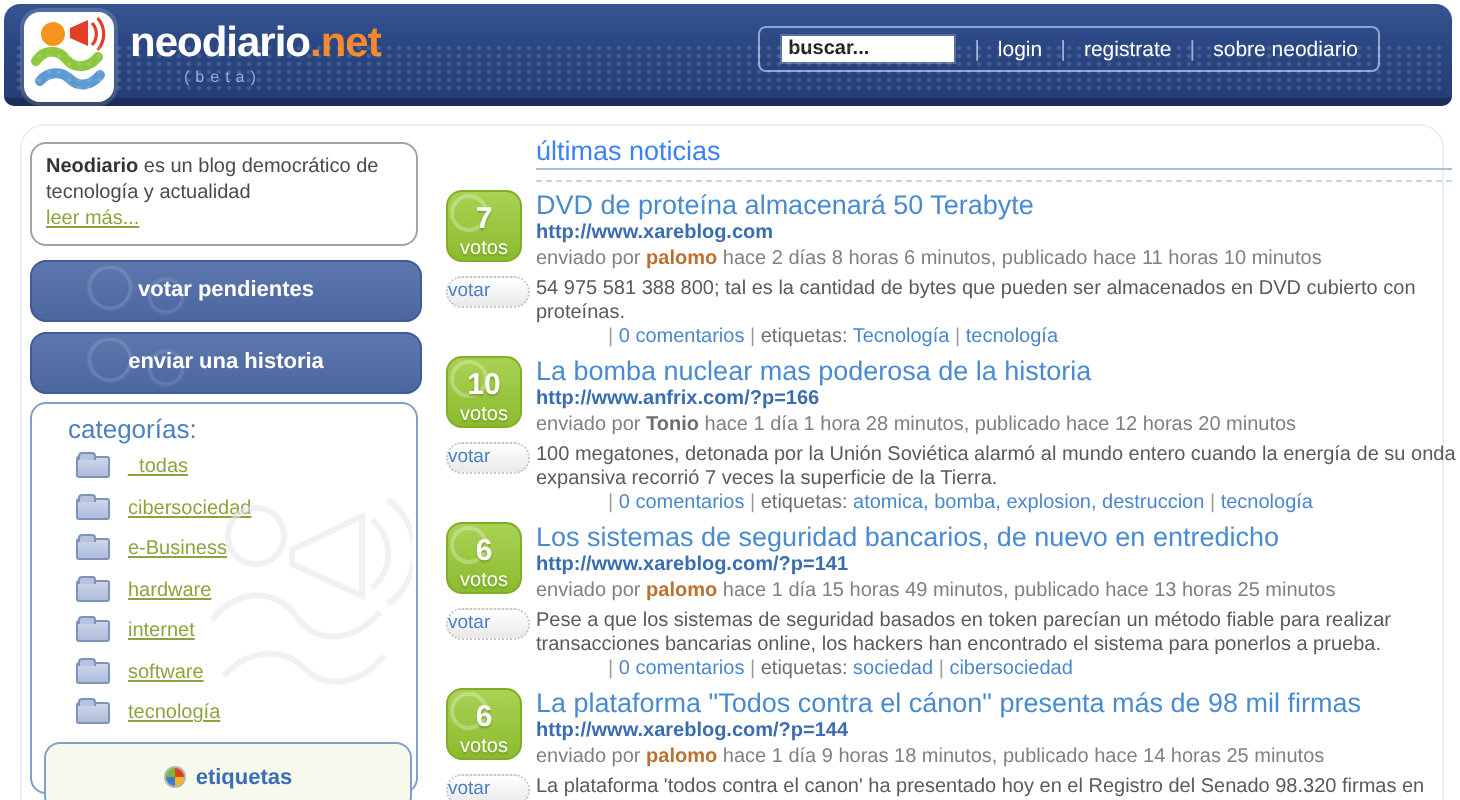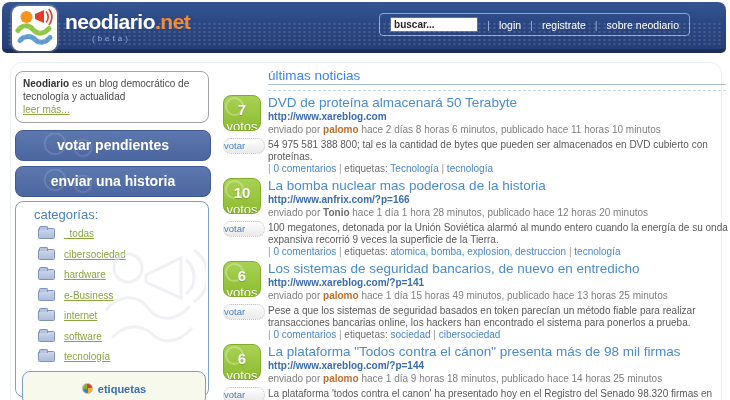--- a/index.html
+++ b/index.html
@@ -36,21 +36,21 @@
 
   
   .about-box { position:absolute; left:15px; top:71px; width:194px;
     border:1px solid #a3a3a3; border-radius:8px; background:#fff;
     padding:5px 7px 6px; font-size:10px; color:#4a4a4a; line-height:1.3; }
   .about-box b { color:#333; }
   .olive-link { color:#8aa53f; text-decoration:underline; cursor:pointer; }
   .side-btn { position:absolute; left:15px; width:196px; height:31px;
     background:linear-gradient(180deg,#5d78ae 0%,#4c66a0 100%);
     border:1px solid #40579&#59; border:1px solid #405a96; border-radius:8px;
-    color:#fff; font-size:14px; font-weight:bold; text-align:center;
+    color:#fff; font-size:11px; font-weight:bold; text-align:center;
     line-height:29px; cursor:pointer; overflow:hidden; }
   .side-btn::before { content:""; position:absolute; left:18px; top:2px; width:70px; height:27px;
     background:
       radial-gradient(circle at 30% 40%, transparent 9px, rgba(255,255,255,.16) 10px, transparent 12px),
       radial-gradient(circle at 70% 55%, transparent 7px, rgba(255,255,255,.14) 8px, transparent 10px);
   }
   .btn-vote-pending { top:130px; }
   .btn-send-story { top:166px; }
   .cats-box { position:absolute; left:15px; top:201px; width:194px; height:196px;
     border:1px solid #7e9ecb; border-radius:8px; background:#fff; padding:5px 0 0 18px;
@@ -80,33 +80,33 @@
   .news-list { position:absolute; left:223px; top:95px; width:505px; }
   .news-item { display:flex; margin-bottom:3px; }
   .item-left { width:45px; flex-shrink:0; }
   .vote-badge { width:38px; height:36px; border-radius:8px; position:relative; overflow:hidden;
     background:linear-gradient(180deg,#a9d254 0%,#8cbb2f 100%); border:1px solid #82ad28;
     color:#fff; text-align:center; }
   .vote-badge::before { content:""; position:absolute; left:1px; top:1px; width:15px; height:15px;
     border:2px solid rgba(255,255,255,.28); border-radius:50%; }
   .vote-num { font-size:15px; font-weight:bold; line-height:1; padding-top:6px;
     text-shadow:0 1px 1px rgba(90,120,20,.5); position:relative; }
-  .vote-unit { font-size:13px; margin-top:2px; position:relative;
+  .vote-unit { font-size:10px; margin-top:2px; position:relative;
     text-shadow:0 1px 1px rgba(90,120,20,.5); }
   .vote-btn { width:42px; margin-top:7px; padding:1px 0 2px; font-size:9.5px; color:#4a7fc1;
     background:linear-gradient(180deg,#ffffff,#e9e9e9); border:1px dotted #c6c6c6;
     border-radius:8px; text-align:left; cursor:pointer; }
   .item-body { flex:1; min-width:0; }
   .news-title { font-size:13.5px; color:#4a8bd0; line-height:1.12; margin-bottom:1px;
     cursor:pointer; }
   .news-url { font-size:10px; font-weight:bold; color:#3a6cb0; line-height:1.15; cursor:pointer; }
   .news-meta { font-size:10px; color:#808080; line-height:1.15; margin-top:1px; }
   .news-meta b { font-weight:bold; }
   .news-desc { font-size:10px; color:#5a5a5a; line-height:1.2; margin-top:4px; }
-  .tagline { font-size:10px; color:#707070; line-height:1.2; }
+  .tagline { font-size:10px; color:#707070; line-height:1.2;margin-left:36px; }
   .tagline::before { content:"| "; color:#9a9a9a; }
   .tl-sep::before { content:" | "; color:#9a9a9a; }
   .tl-link { color:#4a87cc; cursor:pointer; }
 </style>
 </head>
 <body>
 
 <div class="page">
 
   <div class="header">
@@ -158,25 +158,25 @@
     <div class="cat-row">
       <span class="folder"></span>
       <a class="cat-link">_todas</a>
     </div>
     <div class="cat-row">
       <span class="folder"></span>
       <a class="cat-link">cibersociedad</a>
     </div>
     <div class="cat-row">
       <span class="folder"></span>
+      <a class="cat-link">e-Business</a>
+    </div>
+    <div class="cat-row">
+      <span class="folder"></span>
       <a class="cat-link">hardware</a>
-    </div>
-    <div class="cat-row">
-      <span class="folder"></span>
-      <a class="cat-link">e-Business</a>
     </div>
     <div class="cat-row">
       <span class="folder"></span>
       <a class="cat-link">internet</a>
     </div>
     <div class="cat-row">
       <span class="folder"></span>
       <a class="cat-link">software</a>
     </div>
     <div class="cat-row">
@@ -218,21 +218,21 @@
         <div class="vote-badge">
           <div class="vote-num">10</div>
           <div class="vote-unit">votos</div>
         </div>
         <div class="vote-btn">votar</div>
       </div>
       <div class="item-body">
         <div class="news-title">La bomba nuclear mas poderosa de la historia</div>
         <div class="news-url">http://www.anfrix.com/?p=166</div>
         <div class="news-meta"><span>enviado por </span><b style="color: rgb(110, 110, 110);">Tonio</b><span> hace 1 día 1 hora 28 minutos, publicado hace 12 horas 20 minutos</span></div>
-        <div class="news-desc">100 megatones, detonada por la Unión Soviética alarmó al mundo entero cuando la energía de su onda expansiva recorrió 9 veces la superficie de la Tierra.</div>
+        <div class="news-desc">100 megatones, detonada por la Unión Soviética alarmó al mundo entero cuando la energía de su onda expansiva recorrió 7 veces la superficie de la Tierra.</div>
         <div class="tagline"><a class="tl-link">0 comentarios</a><span class="tl-sep"></span><span>etiquetas: </span><a class="tl-link">atomica, bomba, explosion, destruccion</a><span class="tl-sep"></span><a class="tl-link">tecnología</a></div>
       </div>
     </div>
 
     <div class="news-item">
       <div class="item-left">
         <div class="vote-badge">
           <div class="vote-num">6</div>
           <div class="vote-unit">votos</div>
         </div>

